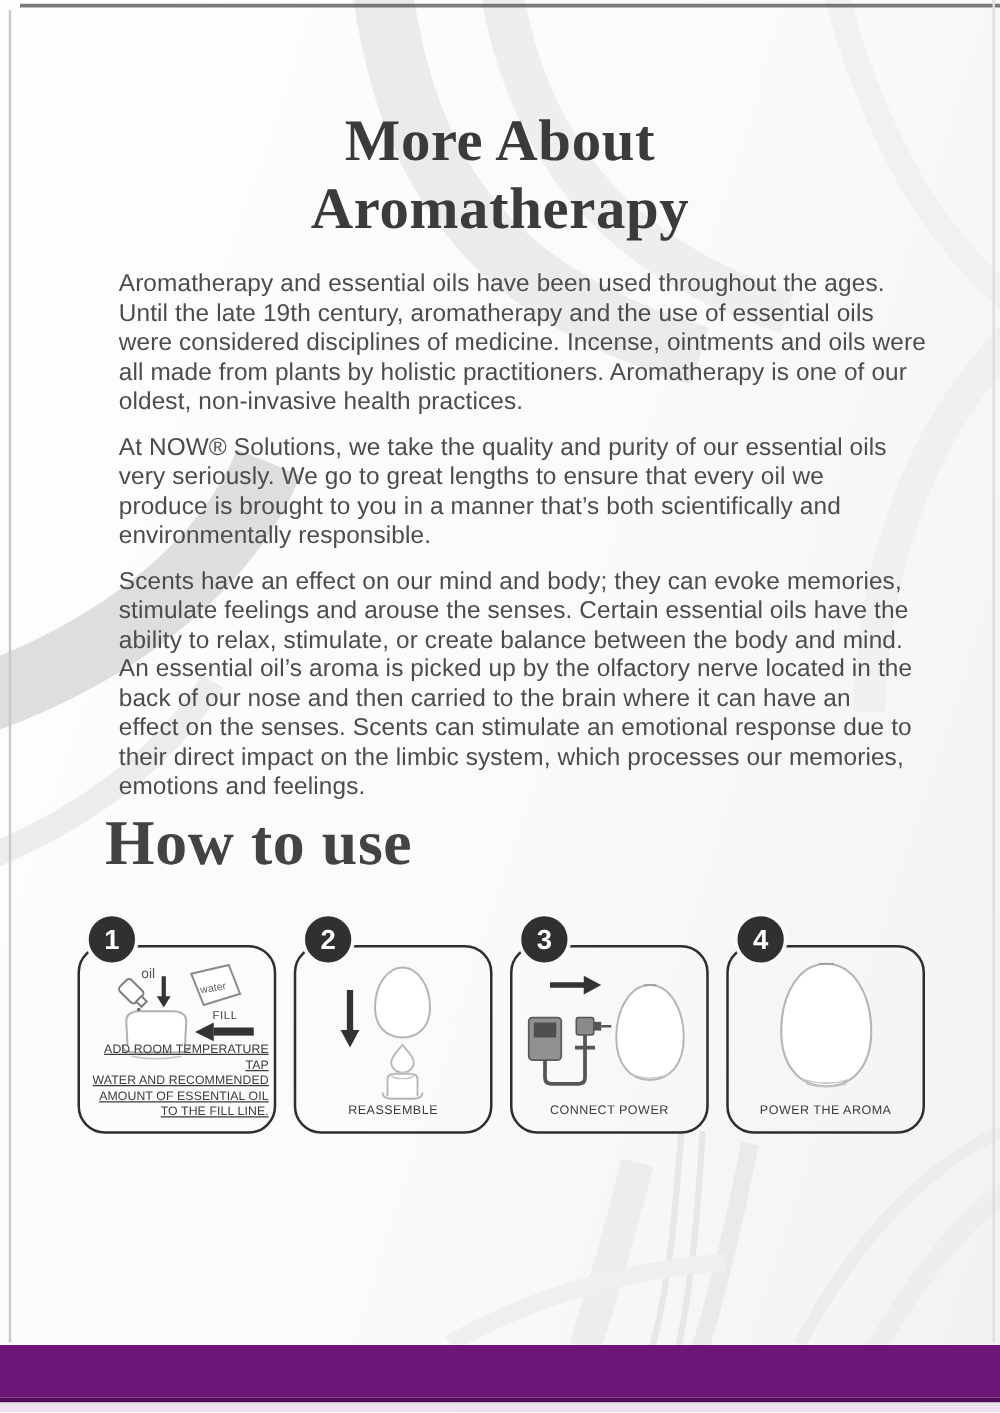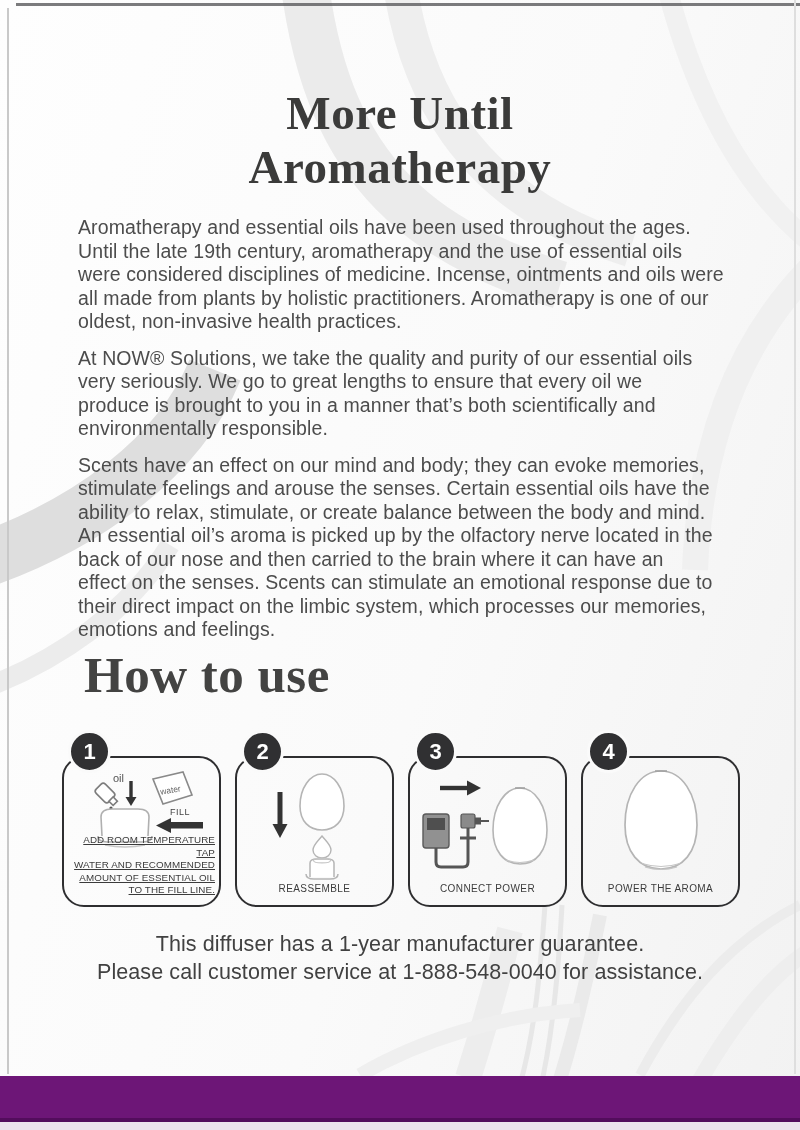--- a/index.html
+++ b/index.html
@@ -11,21 +11,21 @@
   .bg-swirls{position:absolute;top:0;left:0;width:800px;height:1130px;}
   .edge-top{position:absolute;top:3px;left:16px;right:0;height:3px;background:#5a5a5c;opacity:.8;}
   .edge-left{position:absolute;top:8px;left:7px;width:2px;bottom:56px;background:#c9c9c9;}
   .edge-right{position:absolute;top:0;right:4px;width:2px;bottom:56px;background:#dedede;}
 
   .title{
     position:absolute;top:86px;left:0;right:0;text-align:center;
     font-family:"Liberation Serif",serif;font-weight:600;
     font-size:47px;line-height:54px;color:#3b3b3a;white-space:pre-line;letter-spacing:.5px;
   }
-  .about{position:absolute;top:216px;left:78px;width:660px;}
+  .about{position:absolute;top:216px;left:95px;width:660px;}
   .about p{
     margin:0 0 13px 0;font-size:19.5px;line-height:23.5px;color:#4c4c4c;
     letter-spacing:.1px;white-space:pre-line;
   }
   .how-heading{
     position:absolute;top:646px;left:84px;
     font-family:"Liberation Serif",serif;font-weight:600;
     font-size:51px;line-height:58px;color:#434342;letter-spacing:.5px;
   }
 
@@ -79,21 +79,21 @@
       <path d="M640,1075 C680,1000 730,940 800,905" stroke="#ececec" stroke-width="10"></path>
       <path d="M700,1080 C735,1020 770,975 810,950" stroke="#eeeeee" stroke-width="16"></path>
       <path d="M360,1075 C420,1040 500,1015 580,1010" stroke="#efefef" stroke-width="14"></path>
     </g>
   </svg>
 
   <div class="edge-top"></div>
   <div class="edge-left"></div>
   <div class="edge-right"></div>
 
-  <div class="title">More Until
+  <div class="title">More About
 Aromatherapy</div>
 
   <div class="about">
     <p>Aromatherapy and essential oils have been used throughout the ages.
 Until the late 19th century, aromatherapy and the use of essential oils
 were considered disciplines of medicine. Incense, ointments and oils were
 all made from plants by holistic practitioners. Aromatherapy is one of our
 oldest, non-invasive health practices.</p>
     <p>At NOW® Solutions, we take the quality and purity of our essential oils
 very seriously. We go to great lengths to ensure that every oil we
@@ -199,20 +199,18 @@
           <line x1="69" y1="3" x2="81" y2="3" stroke="#9c9c9c" stroke-width="1.4"></line>
           <path d="M56,95.5 Q75,101.5 94,95.5" fill="none" stroke="#c6c6c6" stroke-width="1.2"></path>
           <path d="M59,99 Q75,104 91,99" fill="none" stroke="#c6c6c6" stroke-width="1.1"></path>
         </g>
       </svg>
       <div class="step-caption">POWER THE AROMA</div>
     </div>
 
   </div>
 
-  <div class="guarantee">This diffuser has a 1-year manufacturer guarantee.
-Please call customer service at 1-888-548-0040 for assistance.</div>
 
   <div class="footer-band"></div>
   <div class="footer-band-edge"></div>
   <div class="footer-below"></div>
 
 </div>
 
 </body></html>

